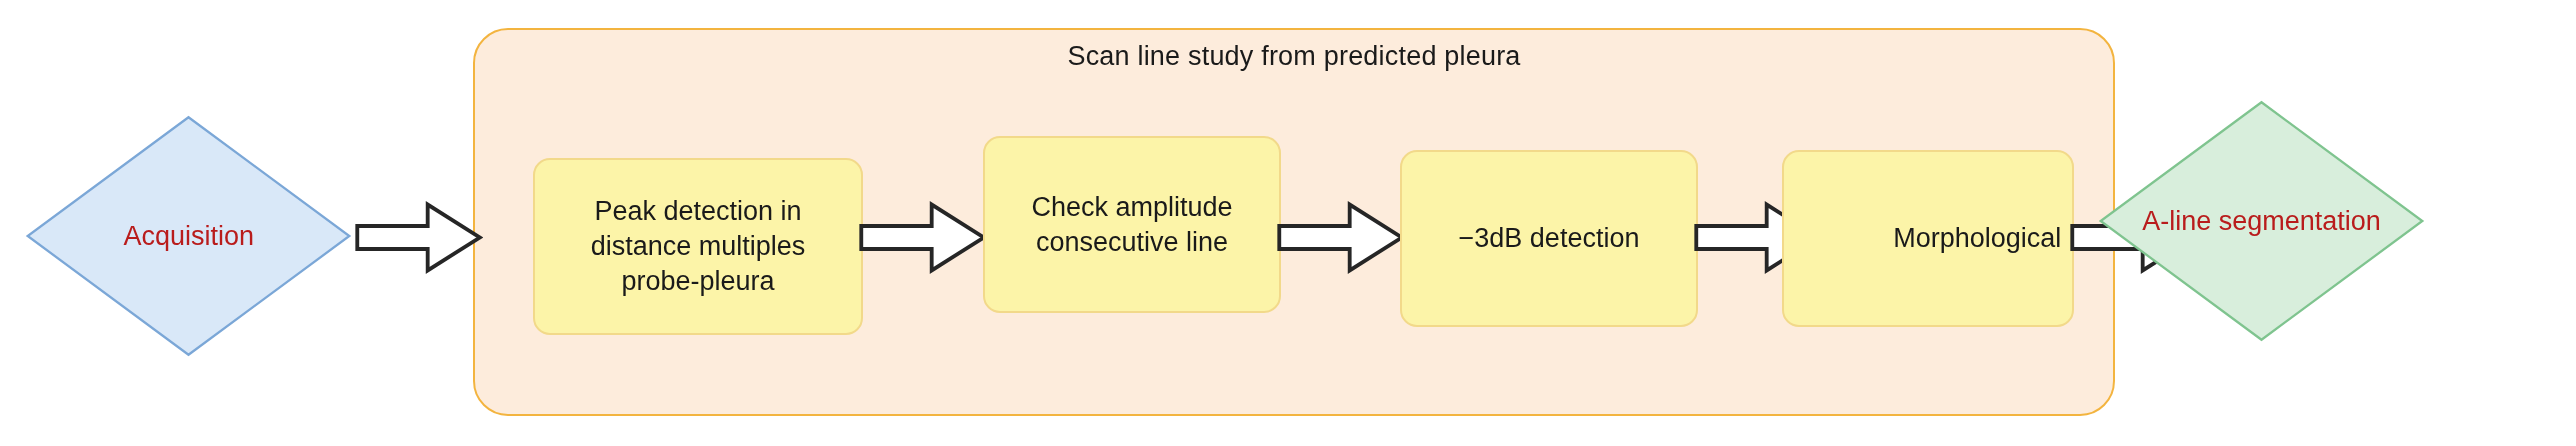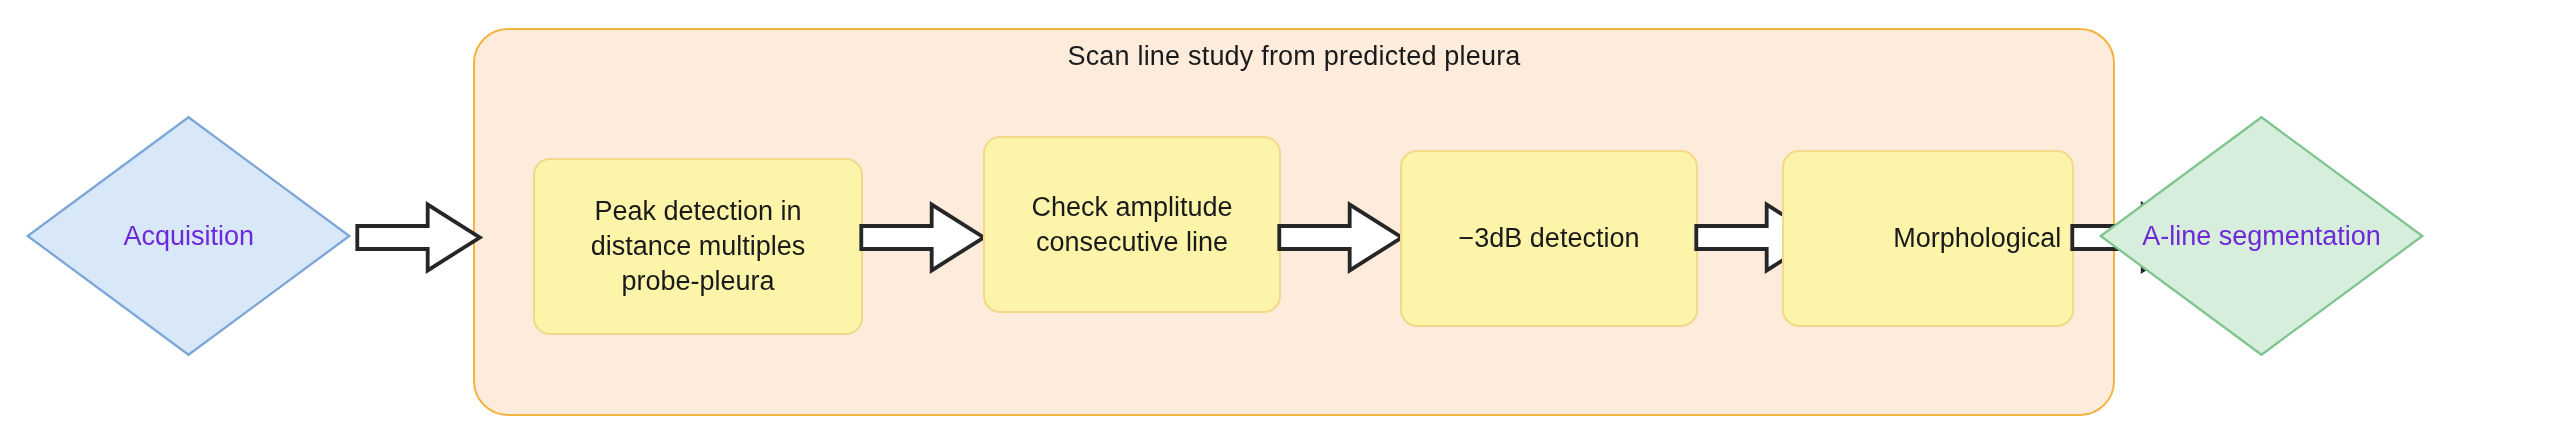--- a/index.html
+++ b/index.html
@@ -71,28 +71,28 @@
     align-items: center;
     justify-content: center;
   }
   .diamond-wrap svg {
     position: absolute;
     left: 0; top: 0;
   }
   .diamond-label {
     position: relative;
     text-align: center;
-    color: #6d28d9;
+    color: #b91c1c;
     font-size: 27px;
     line-height: 35px;
     z-index: 2;
     width: 100%;
   }
   .d-acq { left: 15.3px;   top: 115px; width: 327px; height: 242px; }
-  .d-seg { left: 2088px; top: 115px; width: 327px; height: 242px; }
+  .d-seg { left: 2088px; top: 100px; width: 327px; height: 242px; }
   
   .arrow {
     position: absolute;
   }
   .a1 { left: 344px;  top: 200px; }
   .a2 { left: 848px; top: 200px; }
   .a3 { left: 1266px; top: 200px; }
   .a4 { left: 1683px; top: 200px; }
   .a5 { left: 2059px; top: 200px; }
 </style>

